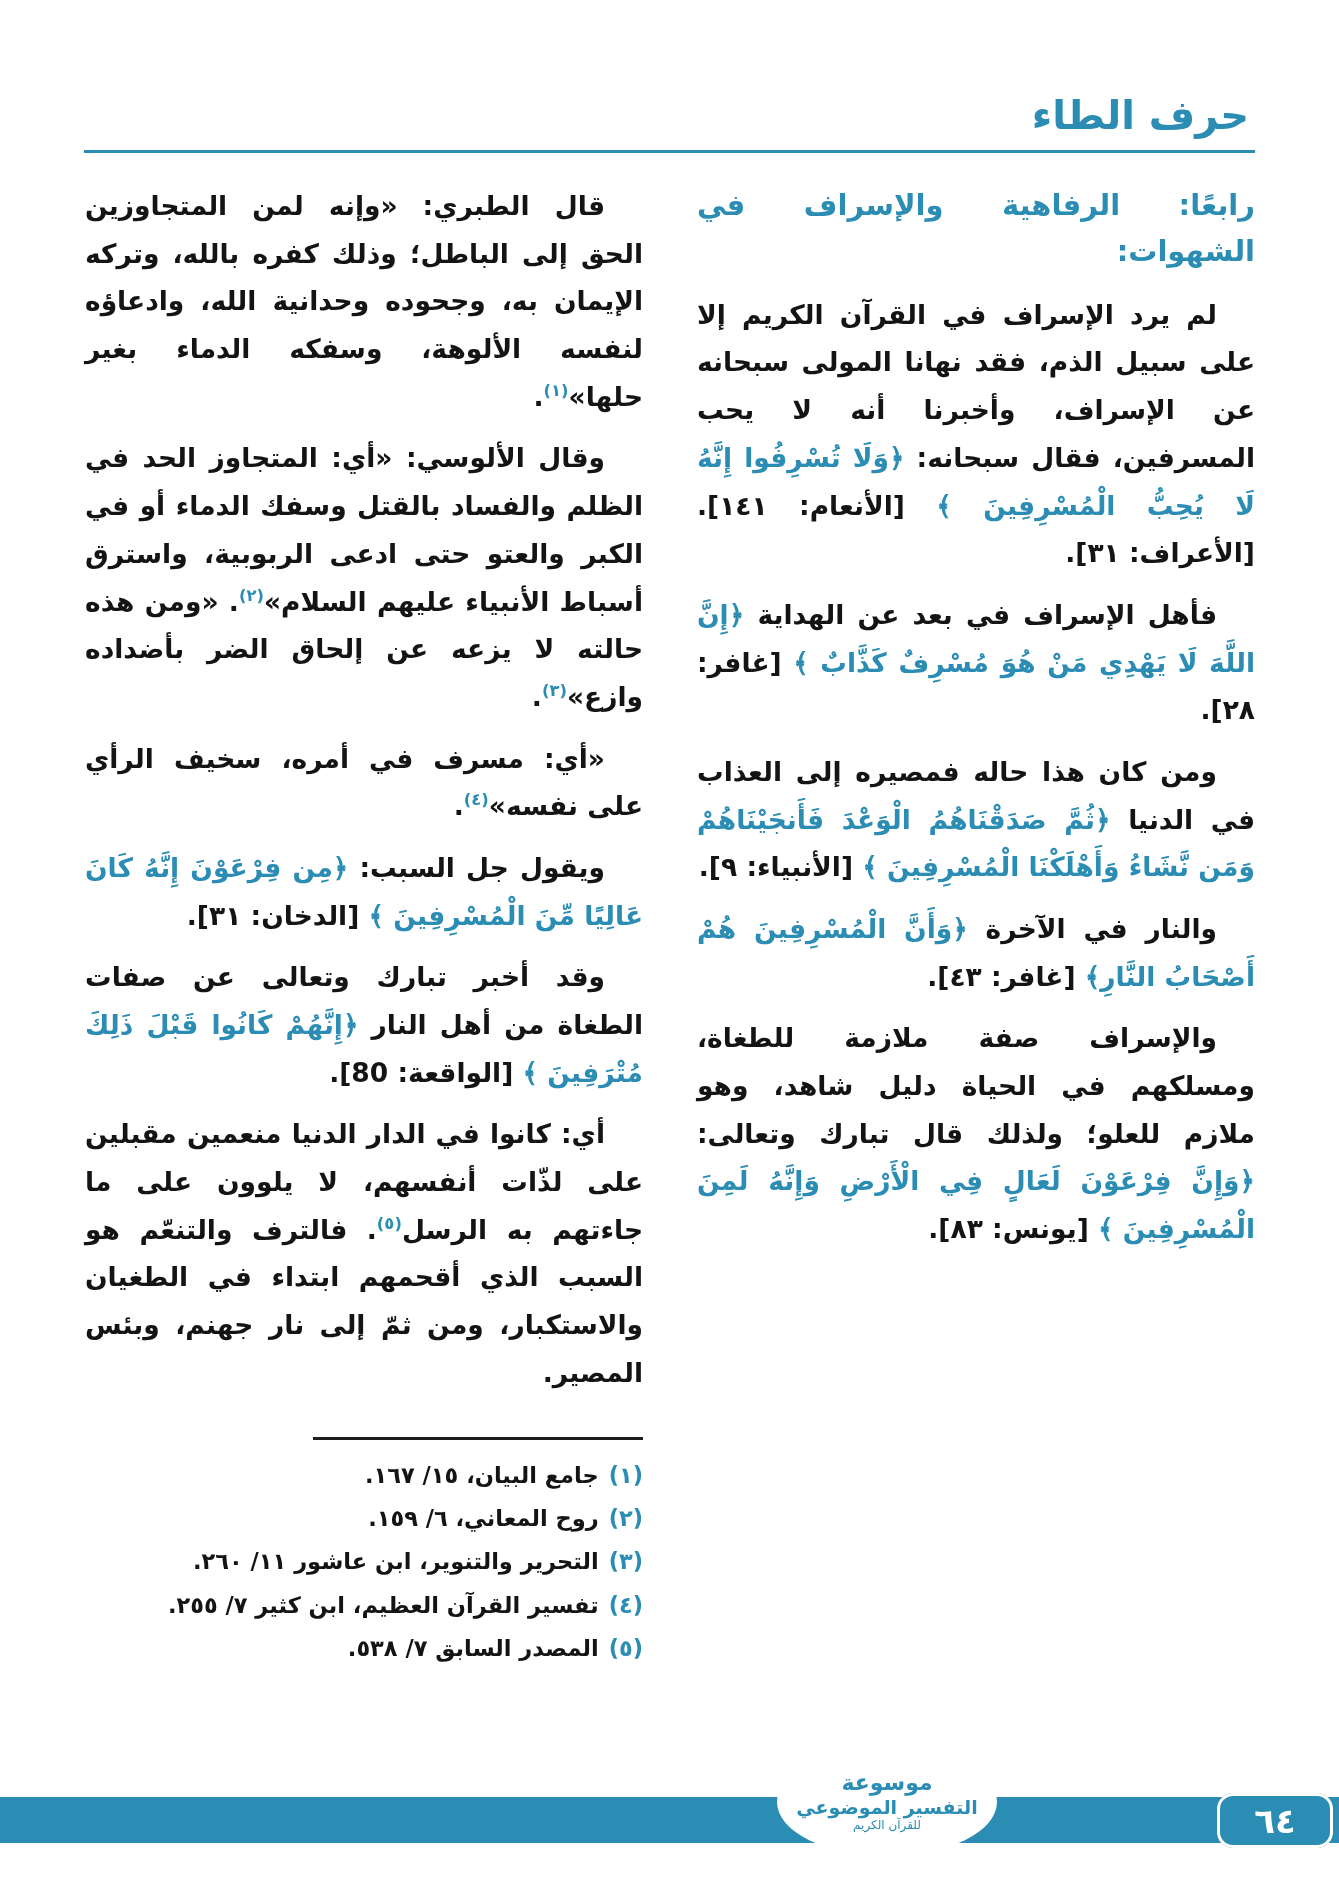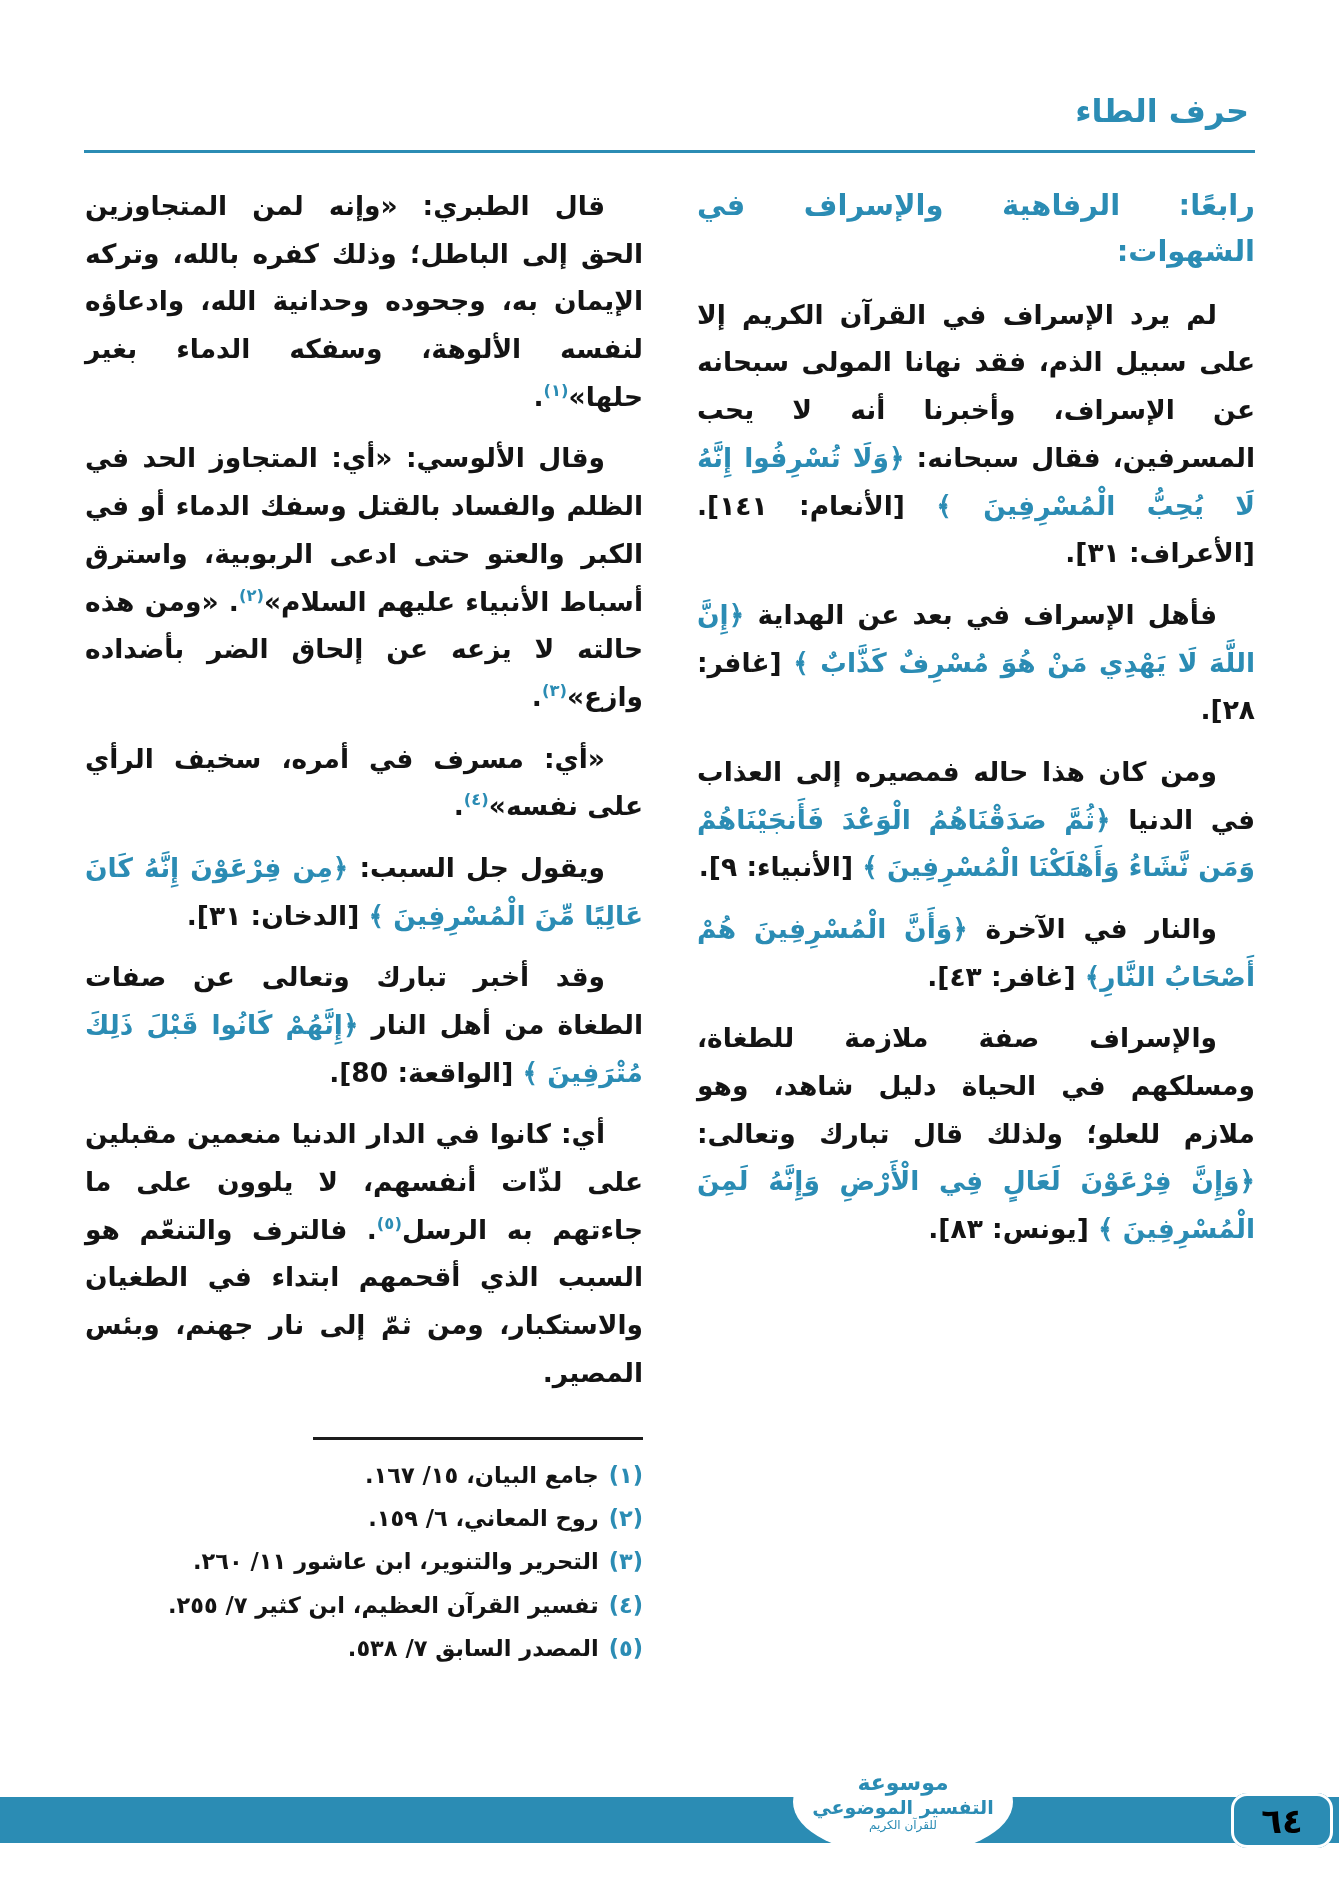--- a/index.html
+++ b/index.html
@@ -7,21 +7,21 @@
     width:1339px;height:1890px;position:relative;overflow:hidden;
     background:#ffffff;
     font-family:"DejaVu Sans", sans-serif;
     direction:rtl;
   }
   .page{position:absolute;inset:0;}
 
   
   .chapter-title{
     position:absolute;top:92px;right:90px;
-    color:var(--accent);font-size:32px;font-weight:bold;
+    color:var(--accent);font-size:40px;font-weight:bold;
     letter-spacing:0;
   }
   .header-rule{
     position:absolute;top:150px;left:84px;right:84px;height:3px;
     background:var(--accent);
   }
 
   
   .content{
     position:absolute;top:182px;right:84px;left:84px;
@@ -47,28 +47,28 @@
   .fn-rule{width:330px;border-top:3px solid #1d1d1d;margin:0 0 16px 0;}
   .footnote{font-size:22.5px;font-weight:700;line-height:1.75;margin-bottom:4px;color:#141414;}
   .fn-num{color:var(--accent);margin-left:10px;}
 
   
   .footer-bar{
     position:absolute;left:0;right:0;bottom:47px;height:46px;
     background:var(--accent);
   }
   .page-badge{
-    position:absolute;right:6px;bottom:42px;width:102px;height:55px;
+    position:absolute;right:6px;bottom:42px;width:116px;height:55px;
     background:var(--accent);border-radius:16px;
     display:flex;align-items:center;justify-content:center;
-    color:#000000;font-size:34px;font-weight:bold;
+    color:#ffffff;font-size:34px;font-weight:bold;
     box-shadow:0 0 0 3px #ffffff inset;
   }
   .emblem{
-    position:absolute;right:328px;bottom:36px;width:216px;height:104px;
+    position:absolute;right:344px;bottom:36px;width:216px;height:104px;
     background:#ffffff;border-radius:50%;
     display:flex;flex-direction:column;align-items:center;justify-content:center;
     color:var(--accent);text-align:center;z-index:2;
     box-shadow:0 0 0 2px #ffffff;
   }
   .emblem .l1{font-size:22px;font-weight:bold;line-height:1.1;}
   .emblem .l2{font-size:19px;font-weight:bold;line-height:1.2;}
   .emblem .l3{font-size:12px;font-weight:normal;line-height:1.2;}
 </style>
 </head>

